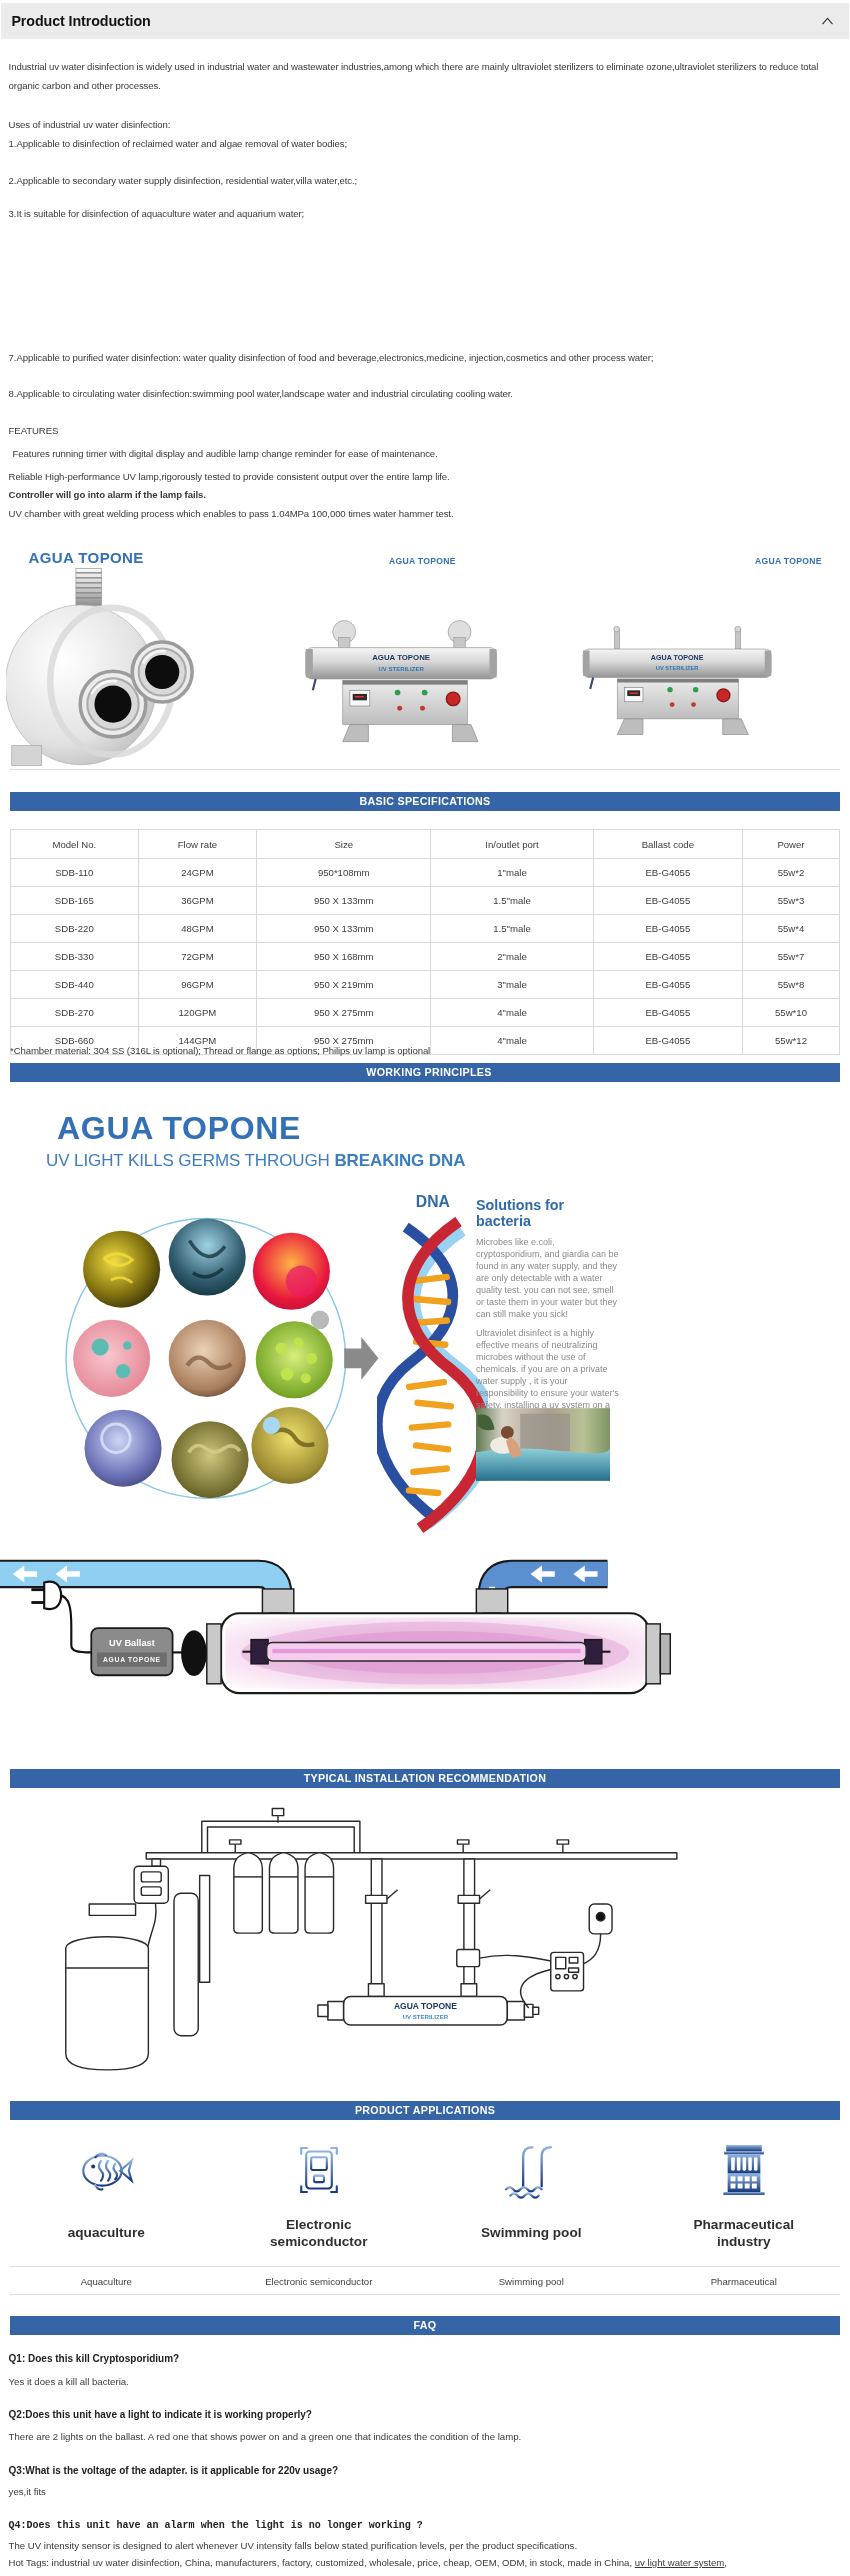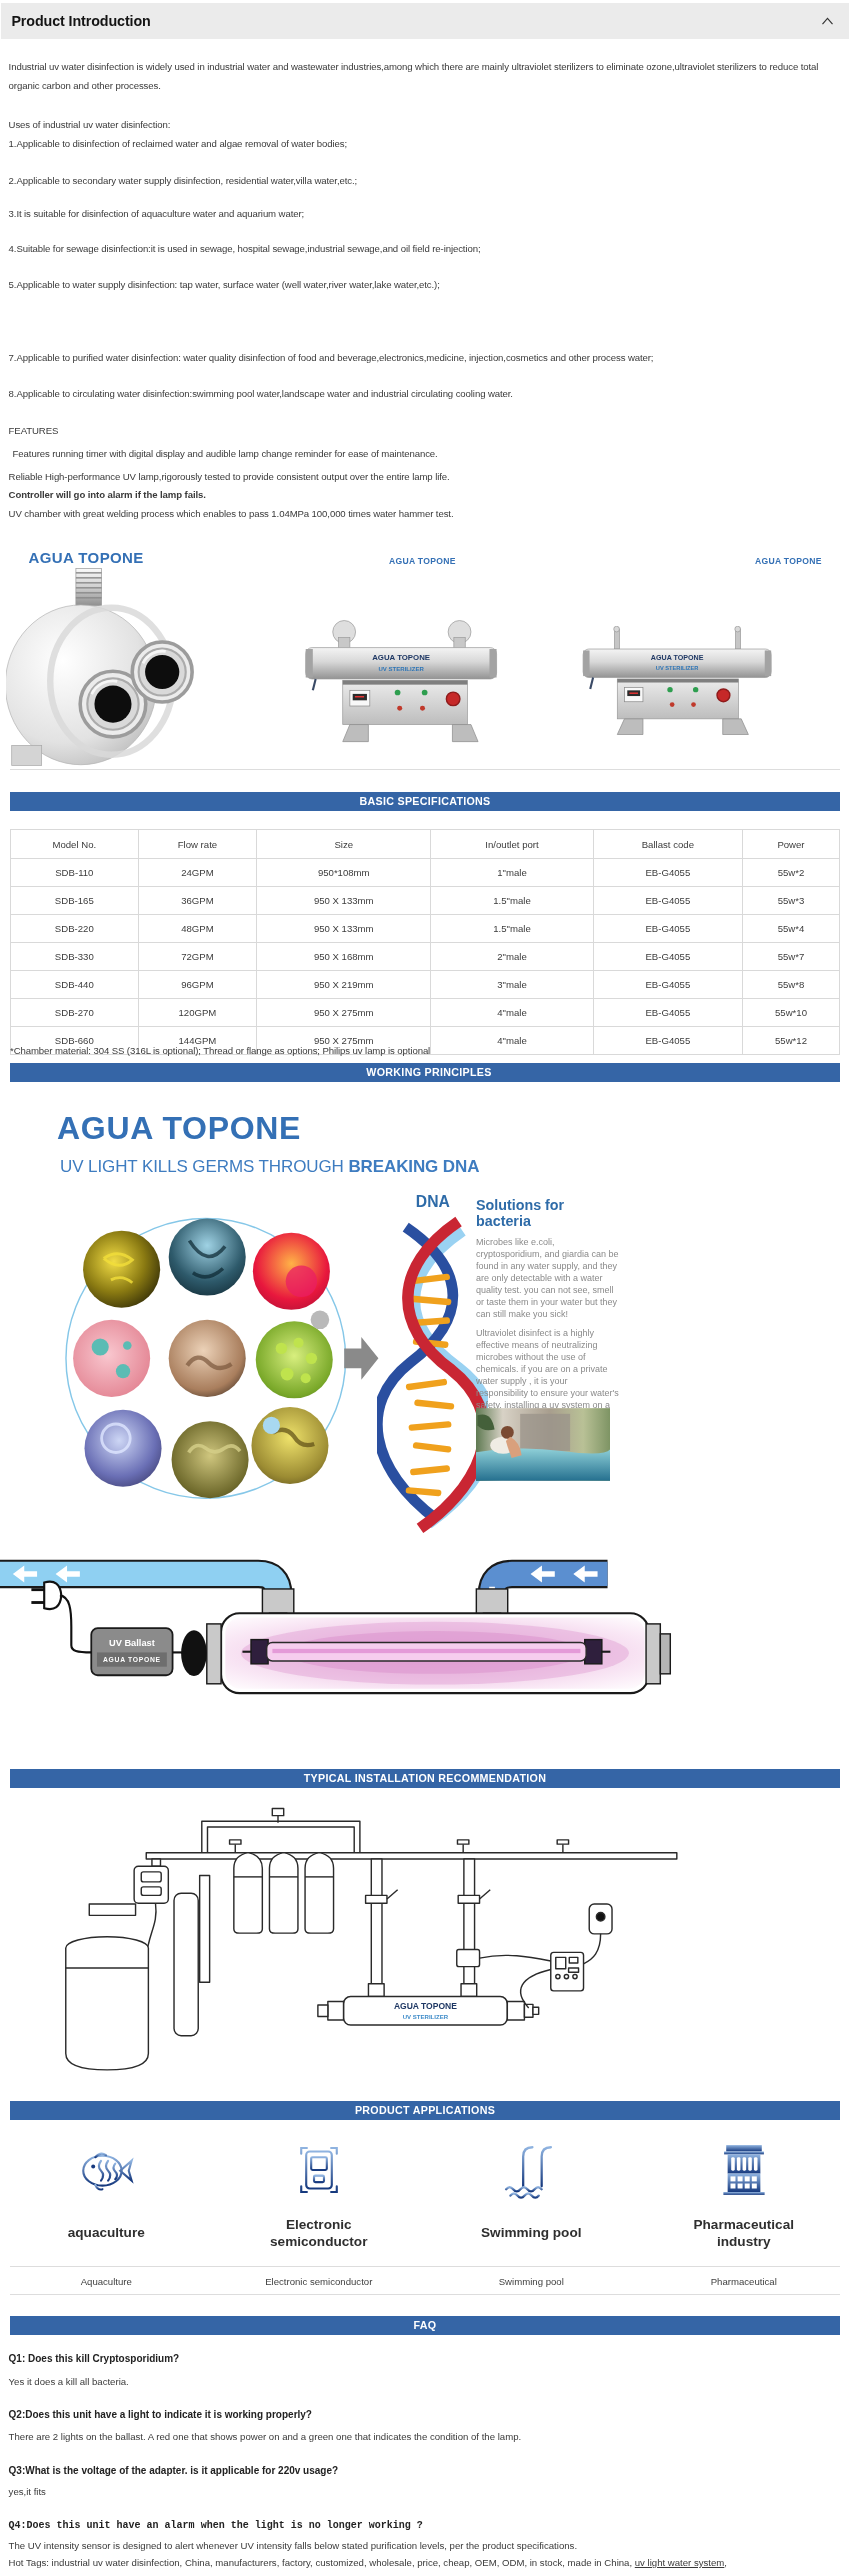--- a/index.html
+++ b/index.html
@@ -52,22 +52,20 @@
       <polyline points="2,10 9,2 16,10" fill="none" stroke="#333" stroke-width="1.6"></polyline>
     </svg>
   </div>
 
   <p class="abs txt" style="top:58px;left:8.6px;right:13px;line-height:18.5px;">Industrial uv water disinfection is widely used in industrial water and wastewater industries,among which there are mainly ultraviolet sterilizers to eliminate ozone,ultraviolet sterilizers to reduce total organic carbon and other processes.</p>
 
   <p class="abs txt" style="top:118px;left:8.6px;">Uses of industrial uv water disinfection:</p>
   <p class="abs txt" style="top:137px;left:8.6px;right:13px;">1.Applicable to disinfection of reclaimed water and algae removal of water bodies;</p>
   <p class="abs txt" style="top:174px;left:8.6px;right:13px;">2.Applicable to secondary water supply disinfection, residential water,villa water,etc.;</p>
   <p class="abs txt" style="top:207px;left:8.6px;right:13px;">3.It is suitable for disinfection of aquaculture water and aquarium water;</p>
-  <p class="abs txt" style="top:242px;left:8.6px;right:13px;">4.Suitable for sewage disinfection:it is used in sewage, hospital sewage,industrial sewage,and oil field re-injection;</p>
-  <p class="abs txt" style="top:278px;left:8.6px;right:13px;">5.Applicable to water supply disinfection: tap water, surface water (well water,river water,lake water,etc.);</p>
   <p class="abs txt" style="top:351px;left:8.6px;right:13px;">7.Applicable to purified water disinfection: water quality disinfection of food and beverage,electronics,medicine, injection,cosmetics and other process water;</p>
   <p class="abs txt" style="top:387px;left:8.6px;right:13px;">8.Applicable to circulating water disinfection:swimming pool water,landscape water and industrial circulating cooling water.</p>
 
   <p class="abs txt" style="top:424px;left:8.6px;">FEATURES</p>
   <div class="abs" style="top:441px;left:8.6px;right:13px;">
     <p class="txt" style="margin:4px;line-height:18.5px;">Features running timer with digital display and audible lamp change reminder for ease of maintenance.</p>
     <p class="txt" style="margin:0;line-height:18.5px;">Reliable High-performance UV lamp,rigorously tested to provide consistent output over the entire lamp life.</p>
     <p class="txt" style="margin:0;line-height:18.5px;font-weight:bold;">Controller will go into alarm if the lamp fails.</p>
     <p class="txt" style="margin:0;line-height:18.5px;">UV chamber with great welding process which enables to pass 1.04MPa 100,000 times water hammer test.</p>
   </div>
@@ -255,21 +253,21 @@
           <td>55w*12</td>
     </tr>
   </tbody>
     </table>
 
   <p class="abs txt" style="top:1044px;left:10px;">*Chamber material: 304 SS (316L is optional); Thread or flange as options; Philips uv lamp is optional</p>
 
   <div class="abs bar" style="top:1063px;padding-left:8px;">WORKING PRINCIPLES</div>
 
   <span class="abs w-logo" style="top:1110px;left:57px;">AGUA TOPONE</span>
-  <div class="abs w-tagline" style="top:1151px;left:60px;margin-top:6px;">
+  <div class="abs w-tagline" style="top:1151px;left:46px;">
     <span>UV LIGHT KILLS GERMS THROUGH </span><b>BREAKING DNA</b>
   </div>
 
   <svg class="abs" style="top:1187px;left:36px;" width="346" height="357" viewBox="0 0 485 500">
     <defs>
       <radialGradient id="m1" cx="0.4" cy="0.4" r="0.8">
           <stop offset="0" stop-color="#f2dd45"></stop>
           <stop offset="0.5" stop-color="#8a7a12"></stop>
           <stop offset="1" stop-color="#141204"></stop>
         </radialGradient>

